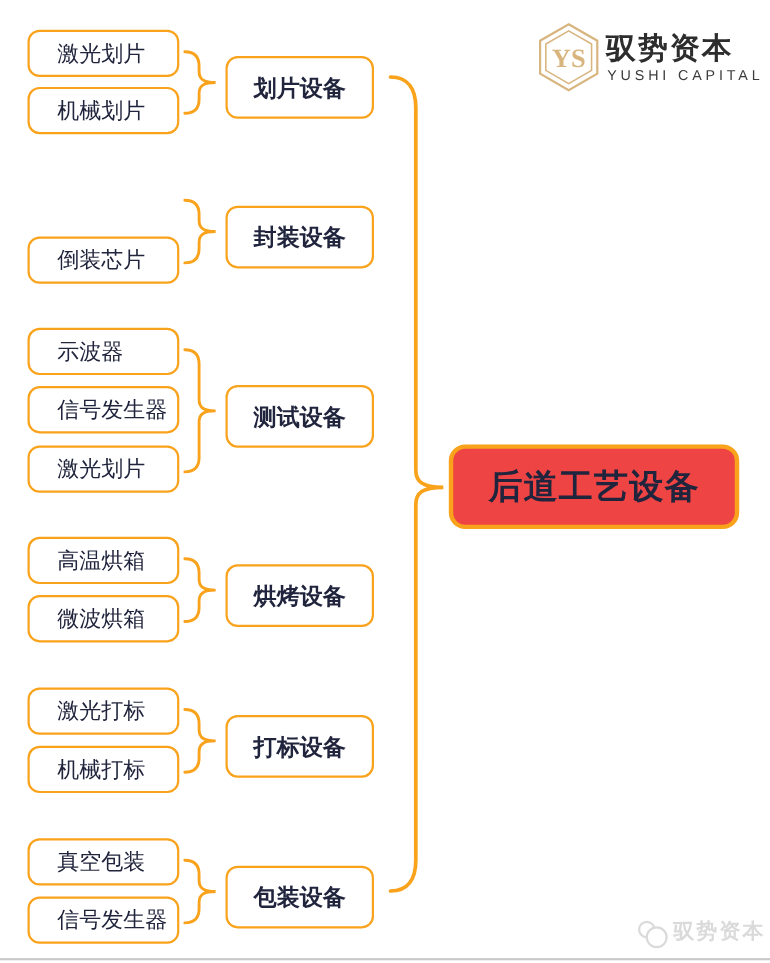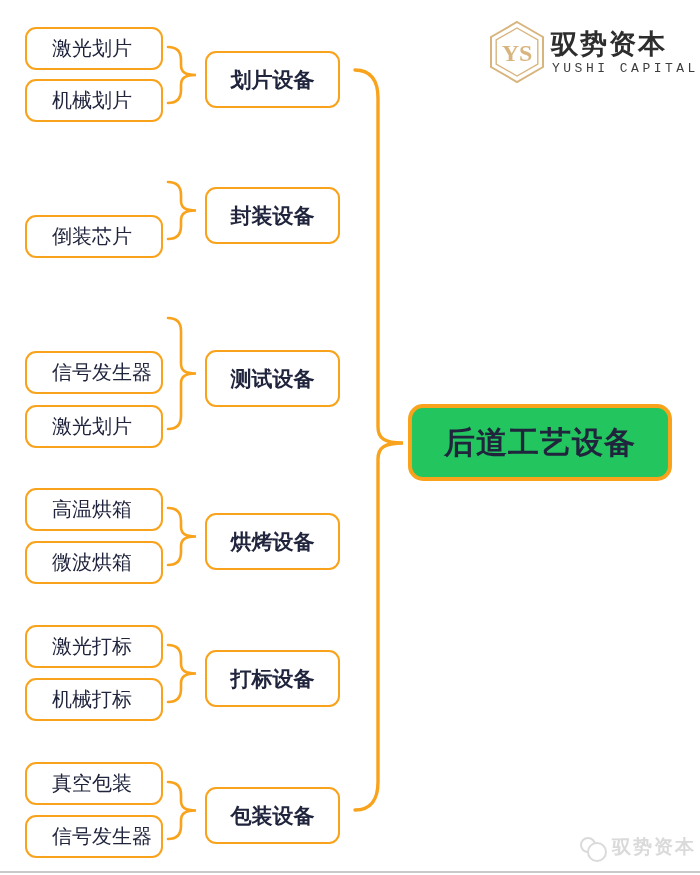--- a/index.html
+++ b/index.html
@@ -19,31 +19,31 @@
     display:flex;align-items:center;justify-content:center;
     font-size:21px;font-weight:bold;color:#20243C;white-space:nowrap;
   }
   .brace{position:absolute;left:165px;width:38px;overflow:visible;}
   .brace path, .bigbrace path{fill:none;stroke:#F9A21B;stroke-linecap:round;}
   .brace path{stroke-width:2.6px;}
   .bigbrace{position:absolute;left:350px;top:66px;width:58px;height:748px;overflow:visible;}
   .bigbrace path{stroke-width:3.4px;}
   .root{
     position:absolute;left:408px;top:404px;width:264px;height:77px;box-sizing:border-box;
-    border:4px solid #F9A21B;border-radius:15px;background:#22c55e;
+    border:4px solid #F9A21B;border-radius:15px;background:#ef4444;
     display:flex;align-items:center;justify-content:center;
     font-size:31px;font-weight:bold;color:#20243C;letter-spacing:1px;white-space:nowrap;
   }
   .logo-hex{position:absolute;left:489px;top:20px;}
   .logo-cn{
     position:absolute;left:551px;top:26px;font-size:27px;font-weight:bold;
     color:#2d2d2d;letter-spacing:2px;white-space:nowrap;
   }
   .logo-en{
-    position:absolute;left:552px;top:61px;font-family:Liberation Mono, monospace;
+    position:absolute;left:552px;top:61px;font-family:Liberation Sans, sans-serif;
     font-size:13px;color:#3c3c3c;letter-spacing:3.5px;white-space:nowrap;
   }
   .footer-icon{position:absolute;left:577px;top:836px;}
   .footer-brand{
     position:absolute;left:612px;top:834px;font-size:19px;font-weight:bold;
     color:#dadada;letter-spacing:2px;white-space:nowrap;
   }
   .bottom-divider{
     position:absolute;left:0;top:871px;width:700px;height:2px;background:#c9c9c9;
   }
@@ -67,20 +67,21 @@
     <path d="M3,3 C12,3 16,8 16,16 L16,21 C16,28 20,31 31,31 C20,31 16,34 16,41 L16,46 C16,54 12,59 3,59"></path>
   </svg>
   <div class="cat" style="top:51px">划片设备</div>
 
   <div class="leaf" style="top:215px">倒装芯片</div>
   <svg class="brace" style="top:179px" width="38" height="63" viewBox="0 0 38 63">
     <path d="M3,3 C12,3 16,8 16,16 L16,21.5 C16,28.5 20,31.5 31,31.5 C20,31.5 16,34.5 16,41.5 L16,47 C16,55 12,60 3,60"></path>
   </svg>
   <div class="cat" style="top:187px">封装设备</div>
 
+  <div class="leaf" style="top:298px">示波器</div>
   <div class="leaf" style="top:351px">信号发生器</div>
   <div class="leaf" style="top:405px">激光划片</div>
   <svg class="brace" style="top:315px" width="38" height="117" viewBox="0 0 38 117">
     <path d="M3,3 C12,3 16,8 16,16 L16,48.5 C16,55.5 20,58.5 31,58.5 C20,58.5 16,61.5 16,68.5 L16,101 C16,109 12,114 3,114"></path>
   </svg>
   <div class="cat" style="top:350px">测试设备</div>
 
   <div class="leaf" style="top:488px">高温烘箱</div>
   <div class="leaf" style="top:541px">微波烘箱</div>
   <svg class="brace" style="top:505px" width="38" height="63" viewBox="0 0 38 63">

